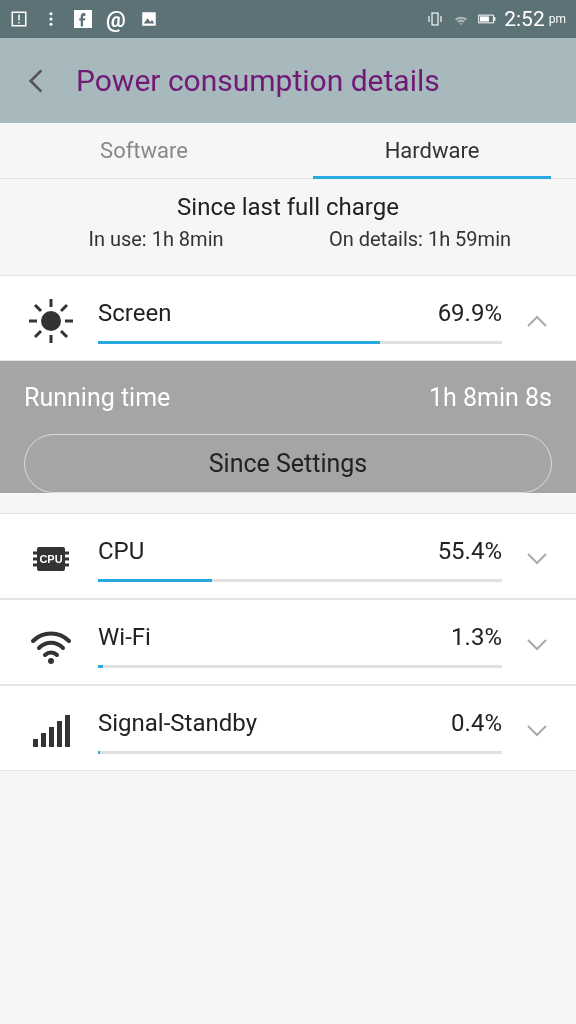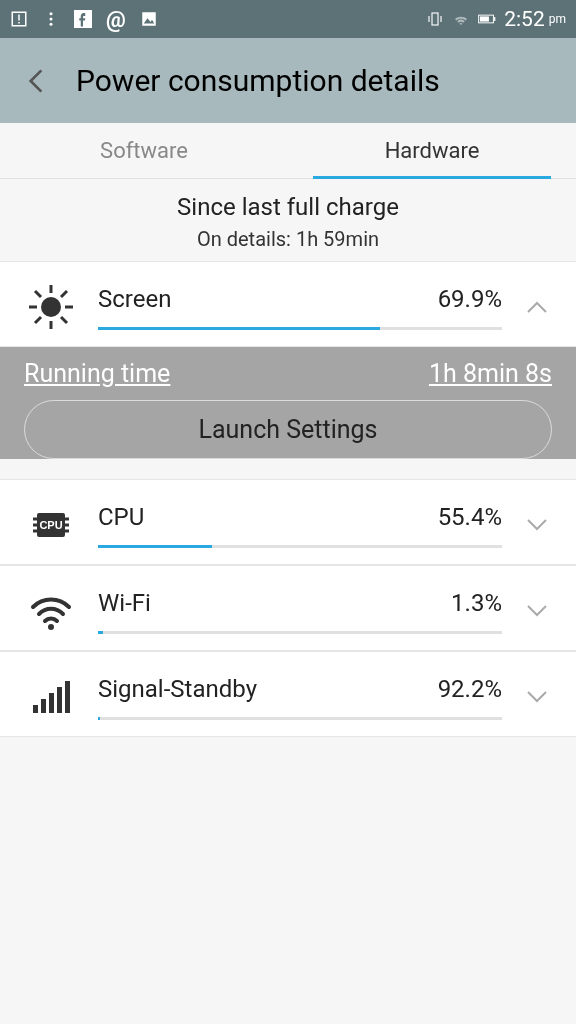--- a/index.html
+++ b/index.html
@@ -26,21 +26,21 @@
     height: 85px;
     background: #a7b9bd;
     display: flex;
     align-items: center;
     padding: 0 20px;
     gap: 24px;
   }
   .header-title {
     font-size: 30px;
     font-weight: 400;
-    color: #000000;
+    color: #701a75;
   }
   .back-arrow { width: 32px; height: 32px; }
   .tabs {
     display: flex;
     height: 56px;
     background: #f6f6f6;
     border-bottom: 1px solid #e0e0e0;
   }
   .tab {
     flex: 1;
@@ -101,23 +101,22 @@
   .progress-fill { height: 100%; background: #2aa8e0; }
   .chevron { width: 30px; display: flex; justify-content: center; color: #aaa; }
   .expanded {
     background: #a5a5a5;
     color: #fff;
     padding: 0;
   }
   .exp-row {
     display: flex;
     justify-content: space-between;
-    padding: 12px 24px;
+    padding: 22px 24px;
     font-size: 25px;
-    text-decoration: underline;
   }
   .launch-btn {
     margin: 0 24px 20px;
     border: 1px solid #dcdcdc;
     border-radius: 30px;
     text-align: center;
     padding: 14px 0;
     font-size: 25px;
     color: #222;
   }
@@ -176,25 +175,26 @@
 </div>
 
 <div class="tabs">
   <div class="tab">Software</div>
   <div class="tab active">Hardware</div>
 </div>
 
 <div class="section-header">
   <div class="section-title">Since last full charge</div>
   <div class="section-sub">
+    <div><span>In use: </span><span>1h 8min</span></div>
     <div><span>On details: </span><span>1h 59min</span></div>
   </div>
 </div>
 
-<div class="item" style="margin-top:6px">
+<div class="item" style="margin-top:20px">
   <div class="item-icon">
     <svg class="icon-svg" viewBox="0 0 48 48">
         <circle cx="24" cy="24" r="10" fill="#333"></circle>
         <g stroke="#333" stroke-width="3">
           <line x1="24" y1="2" x2="24" y2="10"></line>
           <line x1="24" y1="38" x2="24" y2="46"></line>
           <line x1="2" y1="24" x2="10" y2="24"></line>
           <line x1="38" y1="24" x2="46" y2="24"></line>
           <line x1="8" y1="8" x2="14" y2="14"></line>
           <line x1="34" y1="34" x2="40" y2="40"></line>
@@ -217,21 +217,21 @@
         <path d="M2 12l9-9 9 9" fill="none" stroke="#aaa" stroke-width="2"></path>
       </svg>
   </div>
 </div>
 
 <div class="expanded">
   <div class="exp-row">
     <span>Running time</span>
     <span>1h 8min 8s</span>
   </div>
-  <div class="launch-btn">Launch Settings</div>
+  <div class="launch-btn">Since Settings</div>
 </div>
 
 <div class="item">
   <div class="item-icon">
     <svg class="icon-svg" viewBox="0 0 48 48">
         <rect x="10" y="12" width="28" height="24" fill="#333" rx="2"></rect>
         <g stroke="#333" stroke-width="3">
           <line x1="6" y1="18" x2="10" y2="18"></line>
           <line x1="6" y1="24" x2="10" y2="24"></line>
           <line x1="6" y1="30" x2="10" y2="30"></line>
@@ -291,21 +291,21 @@
         <rect x="6" y="32" width="5" height="8" fill="#333"></rect>
         <rect x="14" y="26" width="5" height="14" fill="#333"></rect>
         <rect x="22" y="20" width="5" height="20" fill="#333"></rect>
         <rect x="30" y="14" width="5" height="26" fill="#333"></rect>
         <rect x="38" y="8" width="5" height="32" fill="#333"></rect>
       </svg>
   </div>
   <div class="item-main">
     <div class="item-row">
       <span class="item-name">Signal-Standby</span>
-      <span class="item-pct">92.2%</span>
+      <span class="item-pct">0.4%</span>
     </div>
     <div class="progress">
         <div class="progress-fill" style="width: 0.4%;"></div>
       </div>
   </div>
   <div class="chevron">
     <svg width="22" height="14" viewBox="0 0 22 14">
         <path d="M2 2l9 9 9-9" fill="none" stroke="#aaa" stroke-width="2"></path>
       </svg>
   </div>

